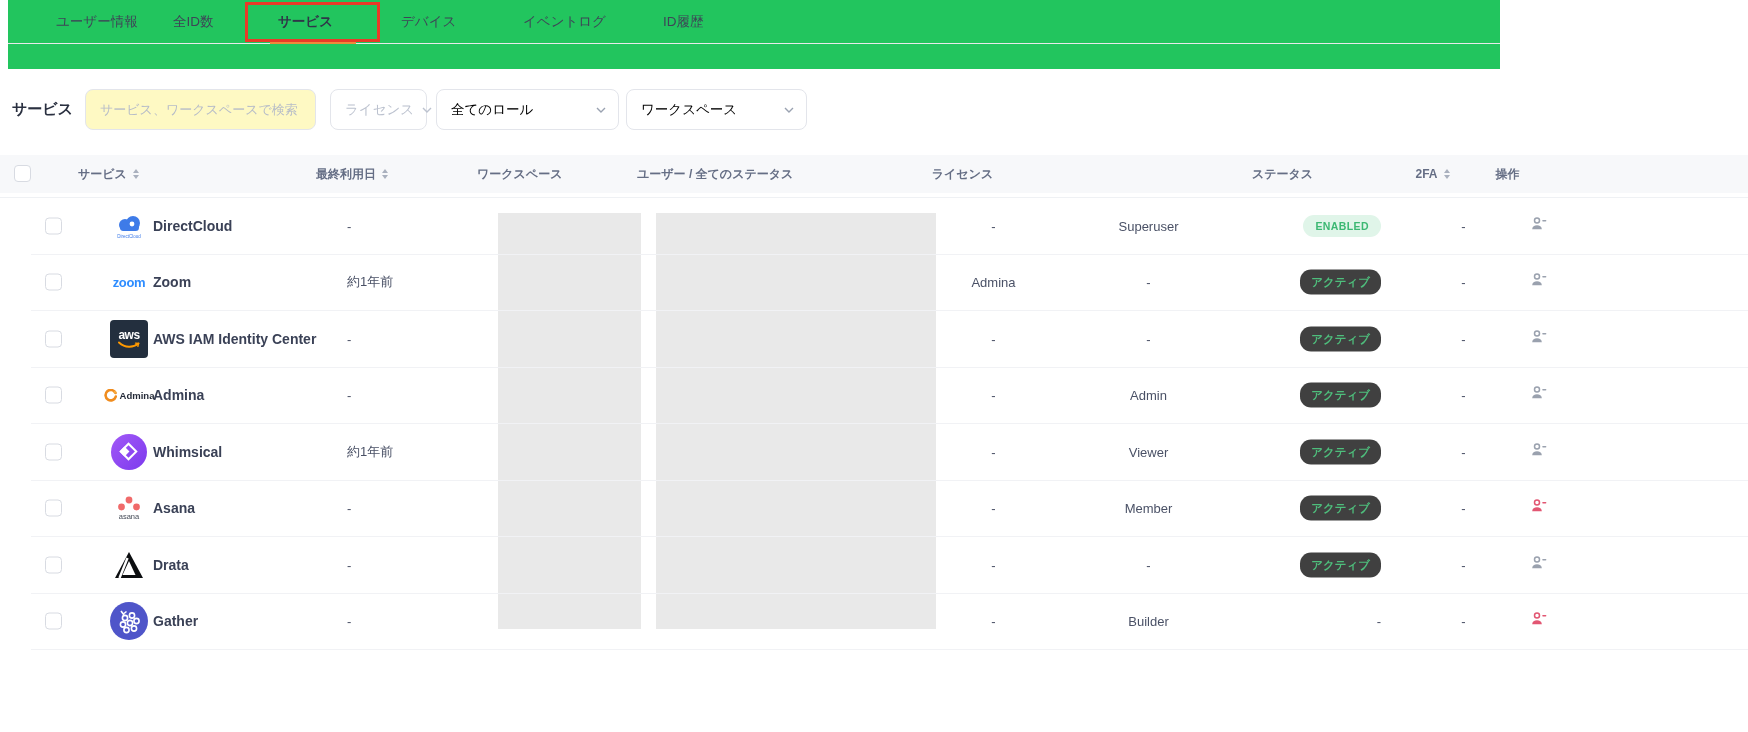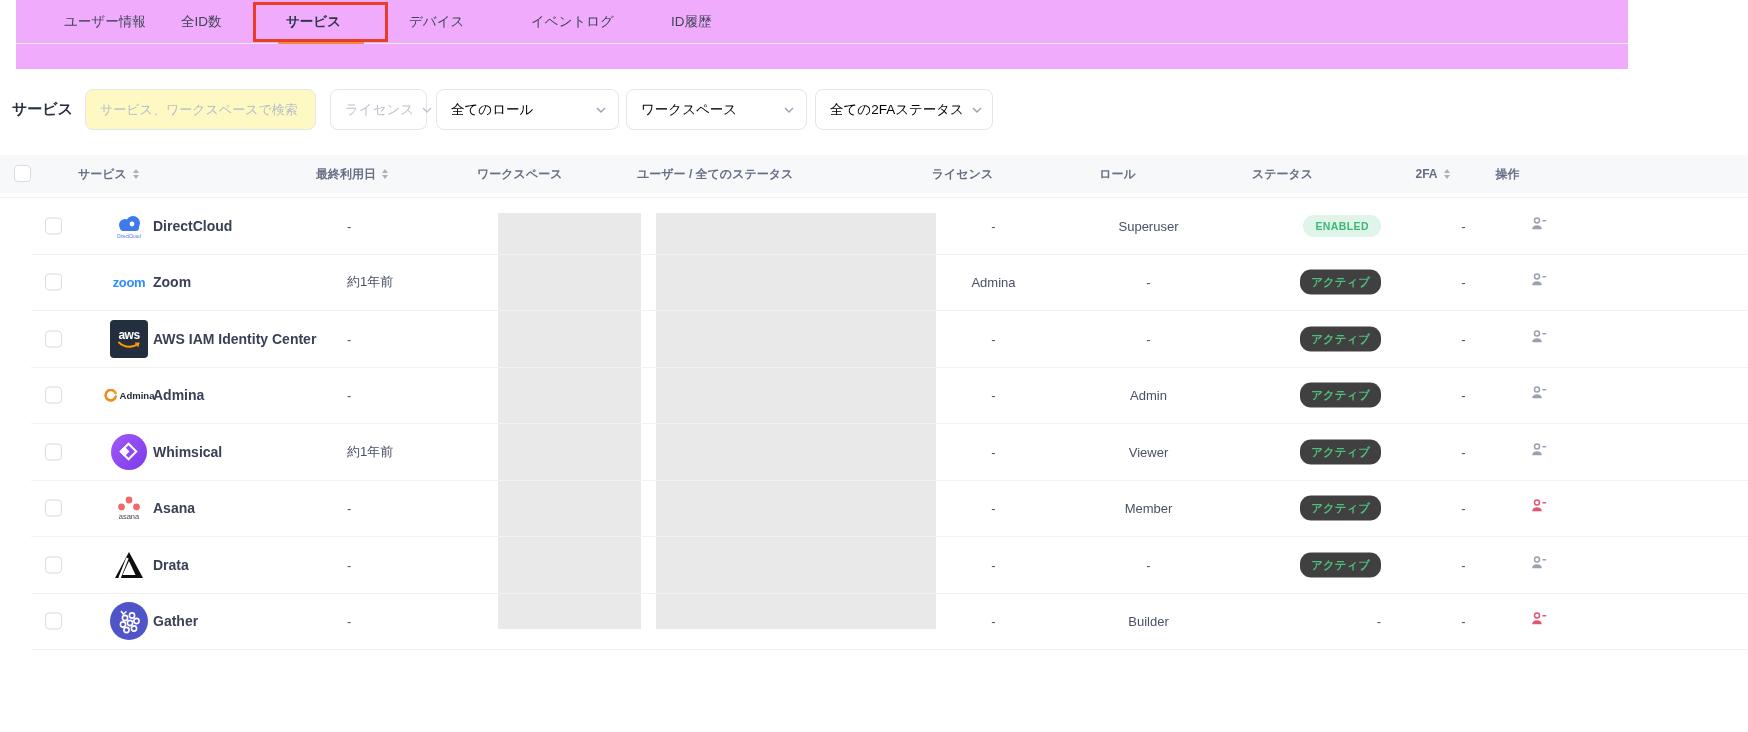--- a/index.html
+++ b/index.html
@@ -2,21 +2,21 @@
 <html><head>
 <meta charset="utf-8">
 <style>
   * { margin:0; padding:0; box-sizing:border-box; }
   body { background:#fff; }
   .page {
     position:relative; width:1748px; height:732px; background:#ffffff;
     font-family:"Liberation Sans","DejaVu Sans",sans-serif; color:#3E4557; overflow:hidden;
   }
   
-  .topband { position:absolute; top:0; left:16px; width:1612px; height:69px; background:#f0abfc; }
+  .topband { position:absolute; top:0; left:8px; width:1492px; height:69px; background:#22c55e; }
   .tabrow { position:absolute; top:0; left:0; width:100%; height:44px; border-bottom:1px solid #E8E9EB; }
   .tab { position:absolute; top:0; height:44px; line-height:44px; font-size:13.5px; color:#3E4557; cursor:pointer; white-space:nowrap; }
   .tab.selected { font-weight:bold; color:#2F3648; }
   .tab-underline { position:absolute; top:41px; left:262px; width:86px; height:3px; background:#ED8A3B; }
   .annotation-box { position:absolute; top:2px; left:237px; width:135px; height:40px; border:3px solid #EA3A28; }
   
   .filter-label { position:absolute; top:100px; left:12px; font-size:15px; font-weight:bold; color:#2A3040; }
   .search-input {
     position:absolute; top:89px; left:85px; width:231px; height:41px;
     border:1px solid #E3E5EB; border-radius:8px; padding:0 14px; font-size:13px; color:#3D4456;
@@ -114,28 +114,20 @@
       </span>
   </div>
   <div class="select" style="left:626px;width:181px">
     <span>ワークスペース</span>
     <span class="chev">
         <svg width="10" height="6" viewBox="0 0 10 6">
           <polyline points="1,1 5,5 9,1" fill="none" stroke="#9AA2B1" stroke-width="1.4"></polyline>
         </svg>
       </span>
   </div>
-  <div class="select" style="left:815px;width:178px">
-    <span>全ての2FAステータス</span>
-    <span class="chev">
-        <svg width="10" height="6" viewBox="0 0 10 6">
-          <polyline points="1,1 5,5 9,1" fill="none" stroke="#9AA2B1" stroke-width="1.4"></polyline>
-        </svg>
-      </span>
-  </div>
 
   <div class="thead">
     <span class="cbx th-check"></span>
     <div class="th" style="left:78px">
       <span>サービス</span>
       <span class="sort">
           <i class="up"></i>
           <i class="dn"></i>
         </span>
     </div>
@@ -147,23 +139,20 @@
         </span>
     </div>
     <div class="th" style="left:477px">
       <span>ワークスペース</span>
     </div>
     <div class="th" style="left:637px">
       <span>ユーザー / 全てのステータス</span>
     </div>
     <div class="th center" style="left:900px;width:125px">
       <span>ライセンス</span>
-    </div>
-    <div class="th center" style="left:1050px;width:135px">
-      <span>ロール</span>
     </div>
     <div class="th center" style="left:1215px;width:135px">
       <span>ステータス</span>
     </div>
     <div class="th center" style="left:1390px;width:85px">
       <span>2FA</span>
       <span class="sort">
           <i class="up"></i>
           <i class="dn"></i>
         </span>

